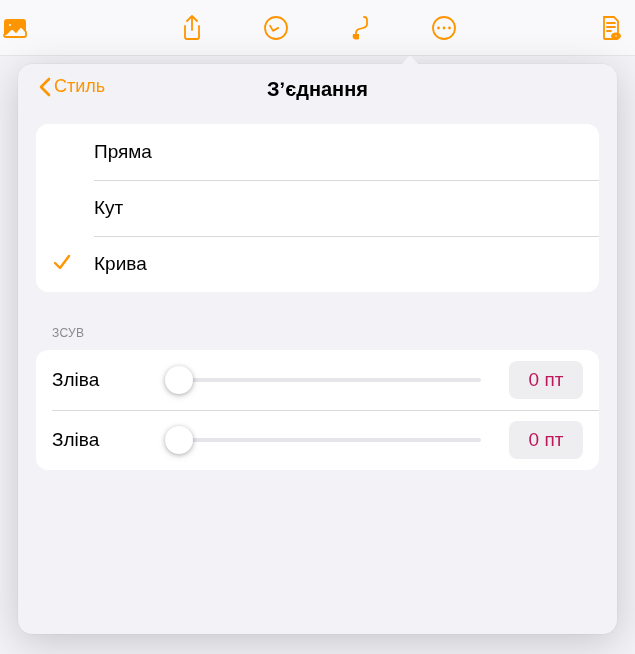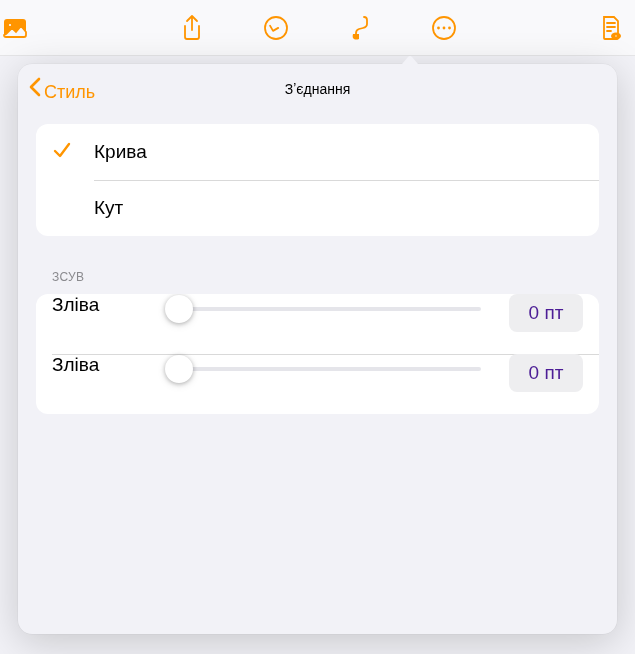--- a/index.html
+++ b/index.html
@@ -77,37 +77,37 @@
     }
     .popover-header {
       height: 50px;
       display: flex;
       align-items: center;
       position: relative;
       padding: 0 16px;
     }
     .back-button {
       display: flex;
-      align-items: flex-end;
+      align-items: flex-start;
       color: #ff9500;
       font-size: 18px;
       cursor: pointer;
       position: absolute;
-      left: 10px;
+      left: 20px;
     }
     .back-chevron {
       margin-right: 2px;
     }
     .popover-title {
       position: absolute;
       left: 0;
       right: 0;
       text-align: center;
-      font-size: 14px;
-      font-weight: 400;
+      font-size: 20px;
+      font-weight: 700;
       color: #000;
       pointer-events: none;
     }
     .list-group {
       margin: 10px 18px 0 18px;
       background: #fff;
       border-radius: 12px;
       overflow: hidden;
     }
     .list-item {
@@ -146,21 +146,21 @@
     }
     .slider-group {
       margin: 0 18px;
       background: #fff;
       border-radius: 12px;
       overflow: hidden;
     }
     .slider-row {
       height: 60px;
       display: flex;
-      align-items: flex-start;
+      align-items: center;
       padding: 0 16px;
       gap: 28px;
       position: relative;
     }
     .slider-row:not(:last-child)::after {
       content: "";
       position: absolute;
       bottom: 0;
       left: 16px;
       right: 0;
@@ -199,21 +199,21 @@
     }
     .value-badge {
       width: 74px;
       height: 38px;
       background: #eeeef0;
       border-radius: 8px;
       display: flex;
       align-items: center;
       justify-content: center;
       font-size: 19px;
-      color: #4c1d95;
+      color: #be185d;
       flex-shrink: 0;
     }
   </style>
 </head>
 <body>
 
 <div class="toolbar">
   <div class="toolbar-left">
     <div class="toolbar-icon cut-left">
       <svg viewBox="0 0 28 28" fill="none" stroke="currentColor" stroke-width="1.8">
@@ -276,34 +276,38 @@
         <svg width="14" height="22" viewBox="0 0 14 22" fill="none" stroke="#ff9500" stroke-width="2.6" stroke-linecap="round" stroke-linejoin="round">
           <path d="M11 3 L3 11 L11 19"></path>
         </svg>
       </span>
       <span>Стиль</span>
     </div>
     <div class="popover-title">Зʼєднання</div>
   </div>
 
   <div class="list-group">
+    <div class="list-item">
+      <span class="check-col"></span>
+      <span>Пряма</span>
+    </div>
+    <div class="list-item">
+      <span class="check-col"></span>
+      <span>Кут</span>
+    </div>
     <div class="list-item">
       <span class="check-col">
         <span class="checkmark">
           <svg width="20" height="20" viewBox="0 0 20 20" fill="none" stroke="#ff9500" stroke-width="2.4" stroke-linecap="round" stroke-linejoin="round">
             <path d="M3 11 L8 16 L17 4"></path>
           </svg>
         </span>
       </span>
       <span>Крива</span>
     </div>
-    <div class="list-item">
-      <span class="check-col"></span>
-      <span>Кут</span>
-    </div>
   </div>
 
   <div class="section-header">ЗСУВ</div>
 
   <div class="slider-group">
     <div class="slider-row">
       <div class="slider-label">Зліва</div>
       <div class="slider-track">
         <div class="slider-line"></div>
         <div class="slider-thumb"></div>

